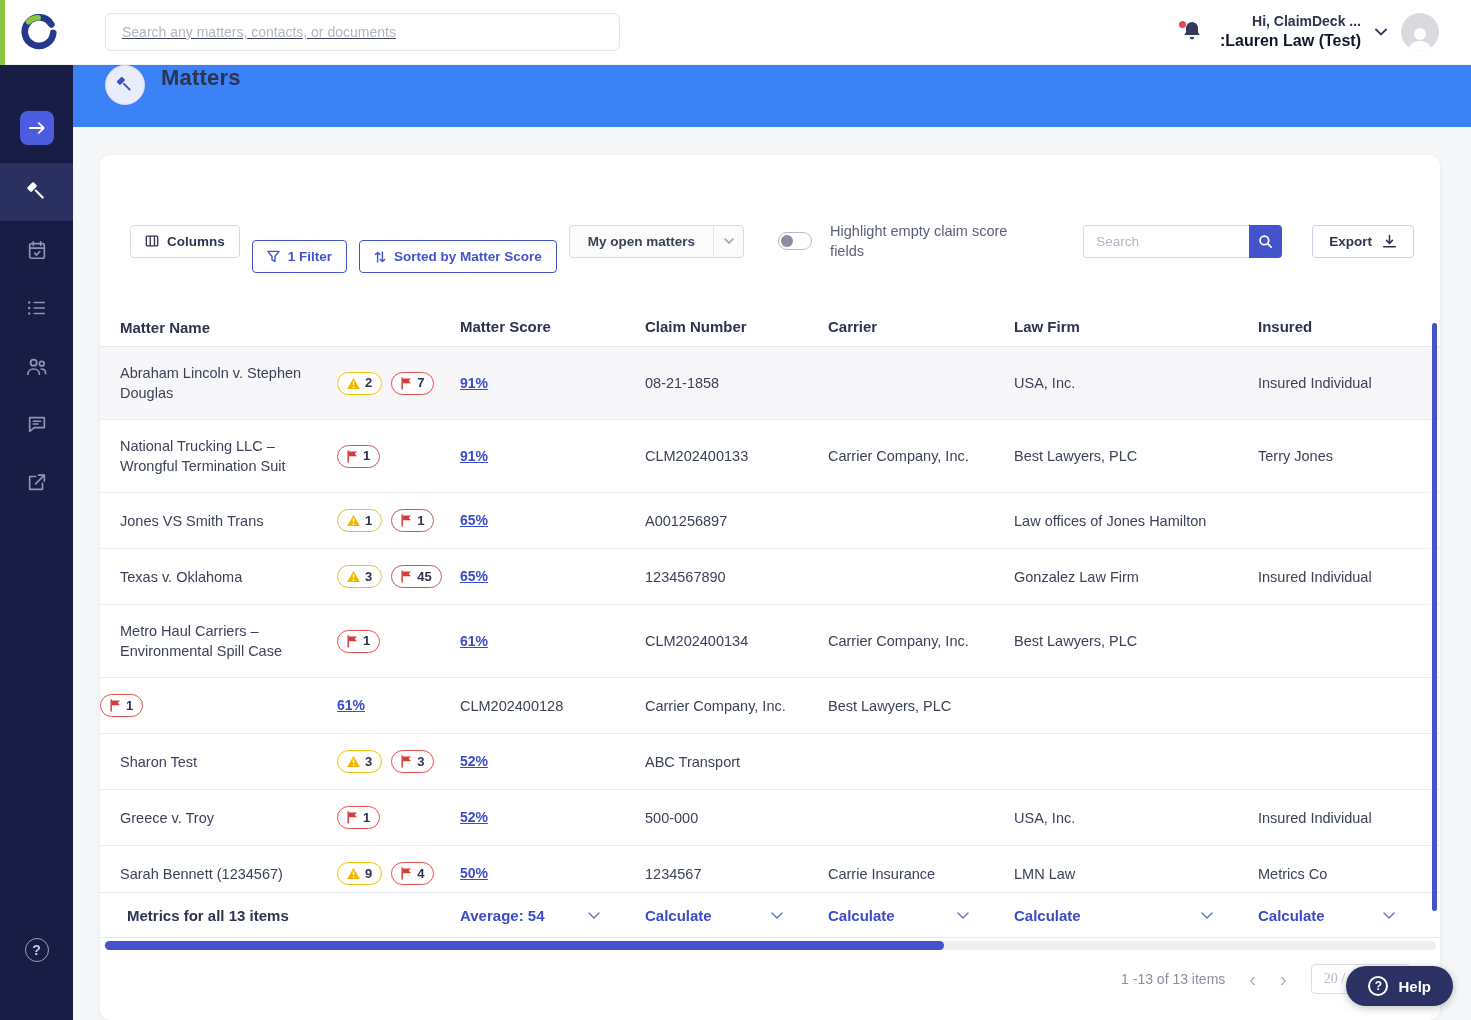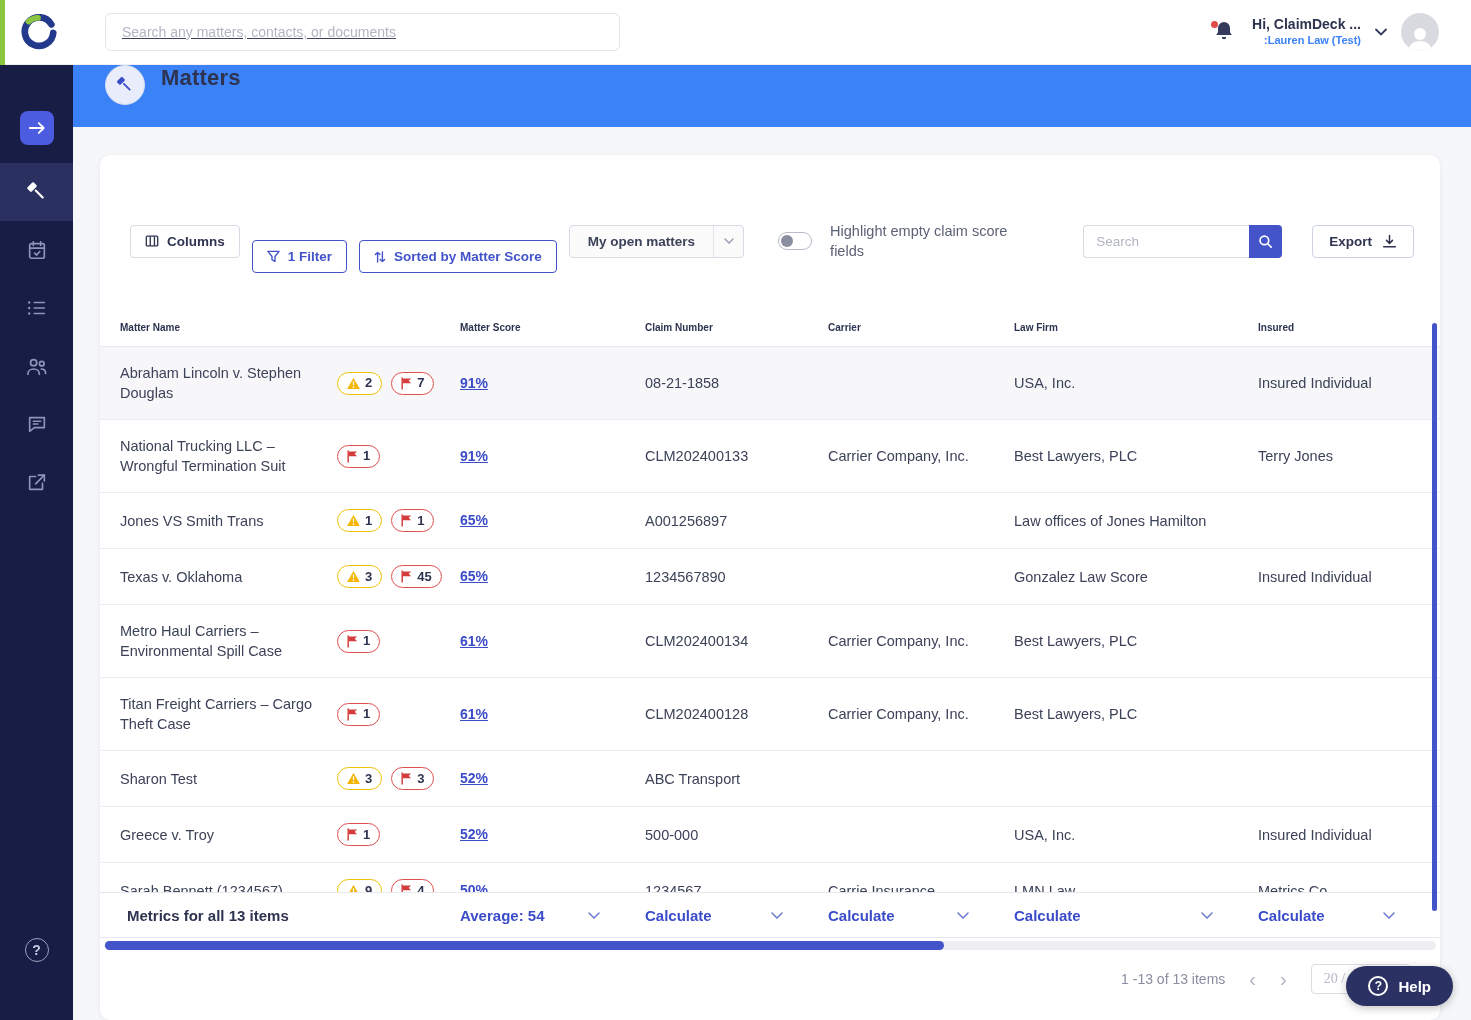--- a/index.html
+++ b/index.html
@@ -11,21 +11,21 @@
     border-bottom:1px solid #f0f0f3; }
   .logo-box { width:73px; height:65px; border-left:5px solid #8cc63f; display:flex; align-items:center; justify-content:center; }
   .top-search { margin-left:32px; width:515px; height:38px; border:1px solid #e3e4ea; border-radius:6px;
     padding:0 16px; font-size:14px; color:#3c4258; outline:none; font-family:inherit;text-decoration:underline; }
   .top-search::placeholder { color:#b2b5c2; }
   .top-right { margin-left:auto; display:flex; align-items:center; gap:14px; padding-right:32px; }
   .bell-wrap { position:relative; width:26px; height:26px; }
   .bell-dot { position:absolute; left:-1px; top:2px; width:7px; height:7px; border-radius:50%; background:#e14b4b; }
   .greeting { text-align:right; line-height:1.25; }
   .greet-1 { font-size:14px; font-weight:bold; color:#2e3350; }
-  .greet-2 { font-size:11px; font-weight:bold; color:#3b82f6; }
+  .greet-2 { font-size:16px; font-weight:bold; color:#0f172a; }
   .chev { color:#3c4258; }
   .avatar { width:38px; height:38px; border-radius:50%; background:#d9dadf; display:flex; align-items:flex-end; justify-content:center; overflow:hidden; }
 
   
   .body-row { display:flex; height:955px; }
   .sidebar { position:relative; width:73px; background:#181d45; flex:none; display:flex; flex-direction:column; align-items:center; }
   .expand-btn { margin:46px auto 18px; width:34px; height:34px; border-radius:8px; background:#4c5ce0;
     display:flex; align-items:center; justify-content:center; border:none; cursor:pointer; }
   .nav-item { width:73px; height:58px; display:flex; align-items:center; justify-content:center; color:#8e95b8; cursor:pointer; }
   .nav-item.active { background:#2a3060; color:#ffffff; }
@@ -62,21 +62,21 @@
   .mini-search input { width:166px; height:33px; border:1px solid #d9dae3; border-right:none; border-radius:4px 0 0 4px;
     padding:0 12px; font-size:13.5px; outline:none; font-family:inherit; color:#3c4258; }
   .mini-search input::placeholder { color:#b2b5c2; }
   .mini-search .go { width:33px; height:33px; background:#4353c9; border:none; border-radius:0 4px 4px 0;
     display:flex; align-items:center; justify-content:center; cursor:pointer; }
   .export-btn { margin-left:18px; display:inline-flex; align-items:center; gap:10px; height:33px; padding:0 16px;
     background:#fff; border:1px solid #ccd1e6; border-radius:4px; font-size:13.5px; font-weight:bold; color:#2e3350; cursor:pointer; font-family:inherit; }
 
   
   .grid-row { display:grid; grid-template-columns:237px 123px 185px 183px 186px 244px 1fr; align-items:center; }
-  .thead { margin-top:36px; height:38px; border-bottom:1px solid #e7e8ee; font-size:10px; font-weight:bold; color:#2e3350; }
+  .thead { margin-top:36px; height:38px; border-bottom:1px solid #e7e8ee; font-size:15px; font-weight:bold; color:#2e3350; }
   .thead .h-name { grid-column:1 / 3; padding-left:20px; }
   .tbody { height:545px; overflow:hidden; }
   .trow { min-height:55px; padding:16px 0; border-bottom:1px solid #ececf2; font-size:14.5px; color:#3c4258; }
   .trow.hovered { background:#f7f7fa; }
   .cell { padding-right:12px; line-height:1.38; }
   .cell-name { padding-left:20px; }
   .cell-badges { display:flex; gap:9px; align-items:center; }
   .badge { display:inline-flex; align-items:center; gap:5px; height:23px; padding:0 9px; border-radius:12px;
     background:#fff; font-size:13px; font-weight:bold; color:#2e3350; }
   .badge.warn { border:1.5px solid #eec307; }
@@ -362,21 +362,21 @@
               <svg width="11" height="13" viewBox="0 0 12 13">
                   <path d="M1.3 0v13" stroke="#d43c3c" stroke-width="1.6"></path>
                   <path d="M2.2 1h8.8L8.4 3.6 11 6.2H2.2Z" fill="#d43c3c"></path>
                 </svg>
               <span>45</span>
               </span>
           </div>
           <div class="cell"><a class="score">65%</a></div>
           <div class="cell">1234567890</div>
           <div class="cell"></div>
-          <div class="cell">Gonzalez Law Score</div>
+          <div class="cell">Gonzalez Law Firm</div>
           <div class="cell">Insured Individual</div>
         </div>
 
         <div class="grid-row trow">
           <div class="cell cell-name">Metro Haul Carriers – Environmental Spill Case</div>
           <div class="cell cell-badges">
 
             <span class="badge flag">
               <svg width="11" height="13" viewBox="0 0 12 13">
                   <path d="M1.3 0v13" stroke="#d43c3c" stroke-width="1.6"></path>
@@ -386,21 +386,20 @@
               </span>
           </div>
           <div class="cell"><a class="score">61%</a></div>
           <div class="cell">CLM202400134</div>
           <div class="cell">Carrier Company, Inc.</div>
           <div class="cell">Best Lawyers, PLC</div>
           <div class="cell"></div>
         </div>
 
         <div class="grid-row trow">
-          <div class="cell cell-name">Titan Freight Carriers – Cargo Theft Case</div>
           <div class="cell cell-badges">
 
             <span class="badge flag">
               <svg width="11" height="13" viewBox="0 0 12 13">
                   <path d="M1.3 0v13" stroke="#d43c3c" stroke-width="1.6"></path>
                   <path d="M2.2 1h8.8L8.4 3.6 11 6.2H2.2Z" fill="#d43c3c"></path>
                 </svg>
               <span>1</span>
               </span>
           </div>

